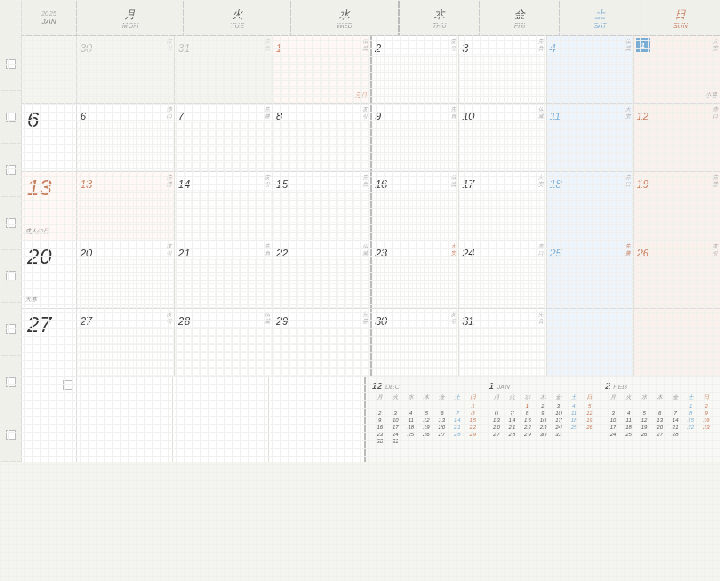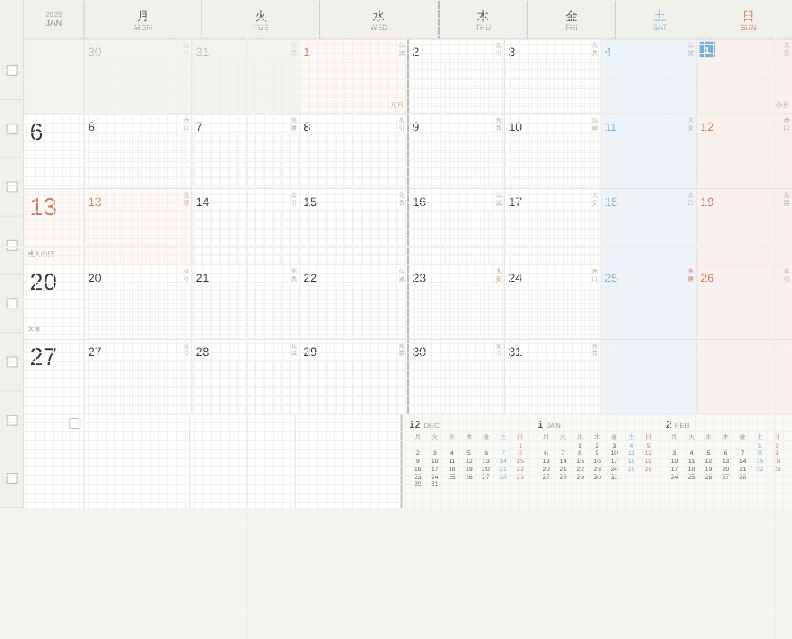--- a/index.html
+++ b/index.html
@@ -42,20 +42,21 @@
         repeating-linear-gradient(#f0f0ee 0px, #f0f0ee 1px, transparent 1px, transparent 8px),
         repeating-linear-gradient(90deg, #f0f0ee 0px, #f0f0ee 1px, transparent 1px, transparent 8px);
       pointer-events: none;
       opacity: 0.6;
     }
 
     .full-layout {
       display: flex;
       width: 720px;
       height: 462px;
+      font-style: italic;
     }
   </style>
 </head>
 <body>
 
 <div class="full-layout">
 
   <div class="sidebar">
     <div class="sidebar-row">
         <div class="sidebar-checkbox"></div>

